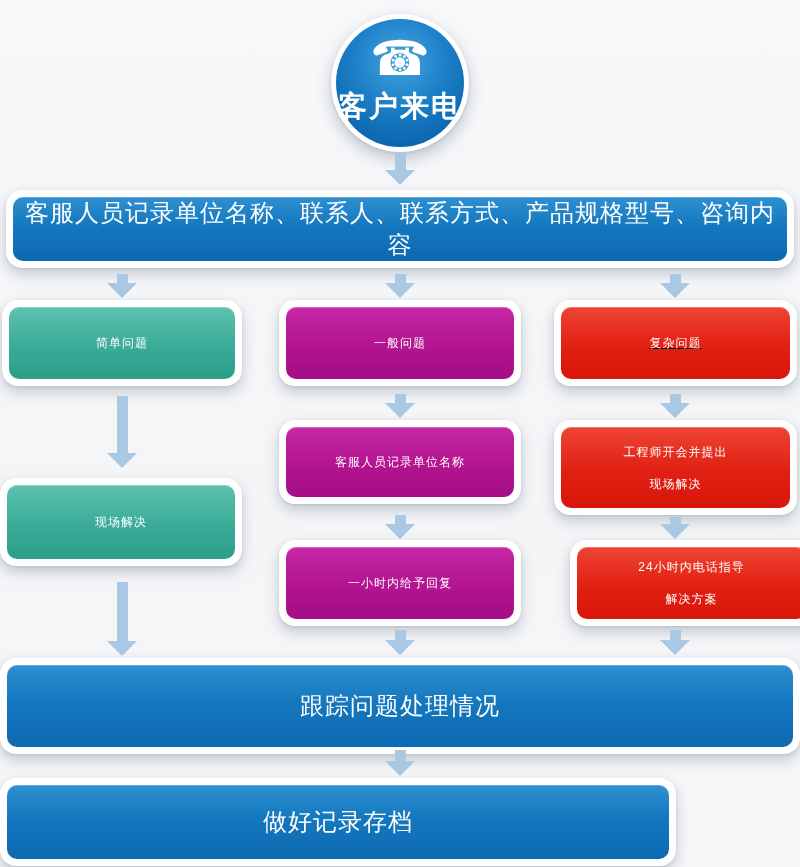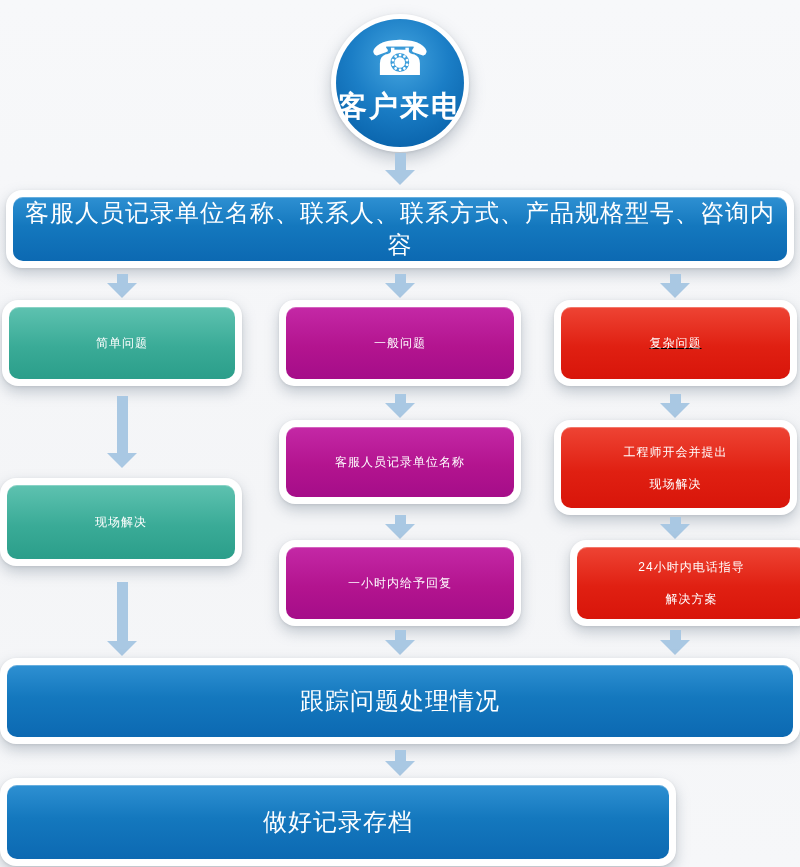--- a/index.html
+++ b/index.html
@@ -161,21 +161,21 @@
     <div class="node-inner fill-red">
       <span>24小时内电话指导</span>
       <span>解决方案</span>
     </div>
   </div>
   <div class="arrow" style="left:660px;top:630px;height:25px;">
       <div class="stem"></div>
       <div class="head"></div>
     </div>
 
-  <div class="node" style="left:0px;top:658px;width:800px;height:86px;">
+  <div class="node" style="left:0px;top:658px;width:800px;height:96px;">
     <div class="node-inner fill-blue bar-text">跟踪问题处理情况</div>
   </div>
 
   <div class="arrow" style="left:385px;top:750px;height:26px;">
       <div class="stem"></div>
       <div class="head"></div>
     </div>
 
   <div class="node" style="left:0px;top:778px;width:676px;height:88px;">
     <div class="node-inner fill-blue bar-text">做好记录存档</div>

